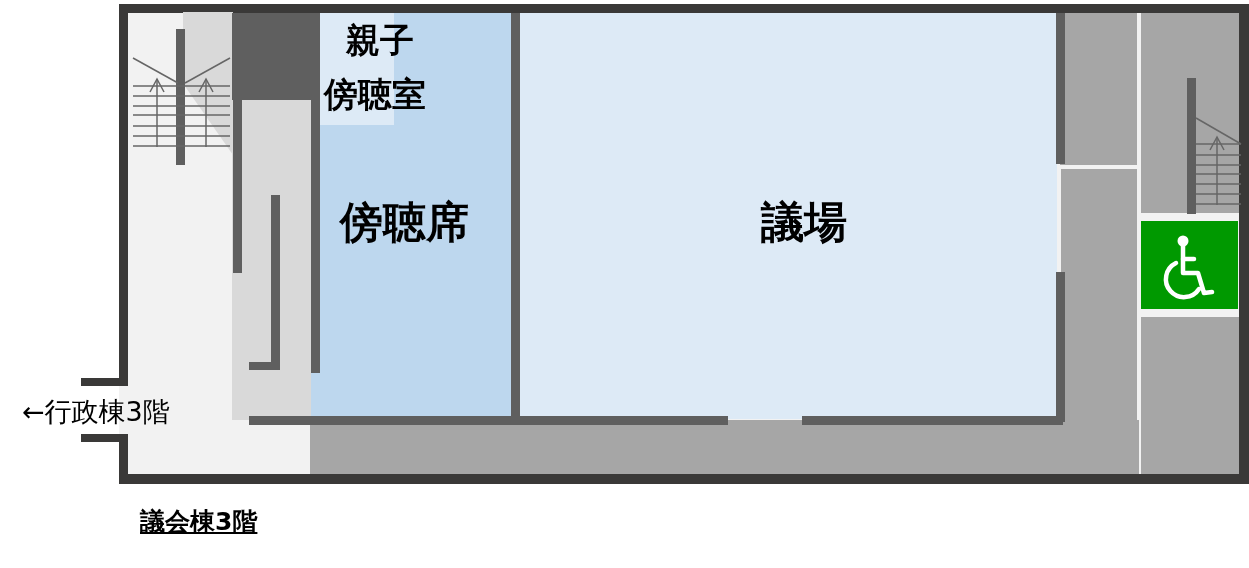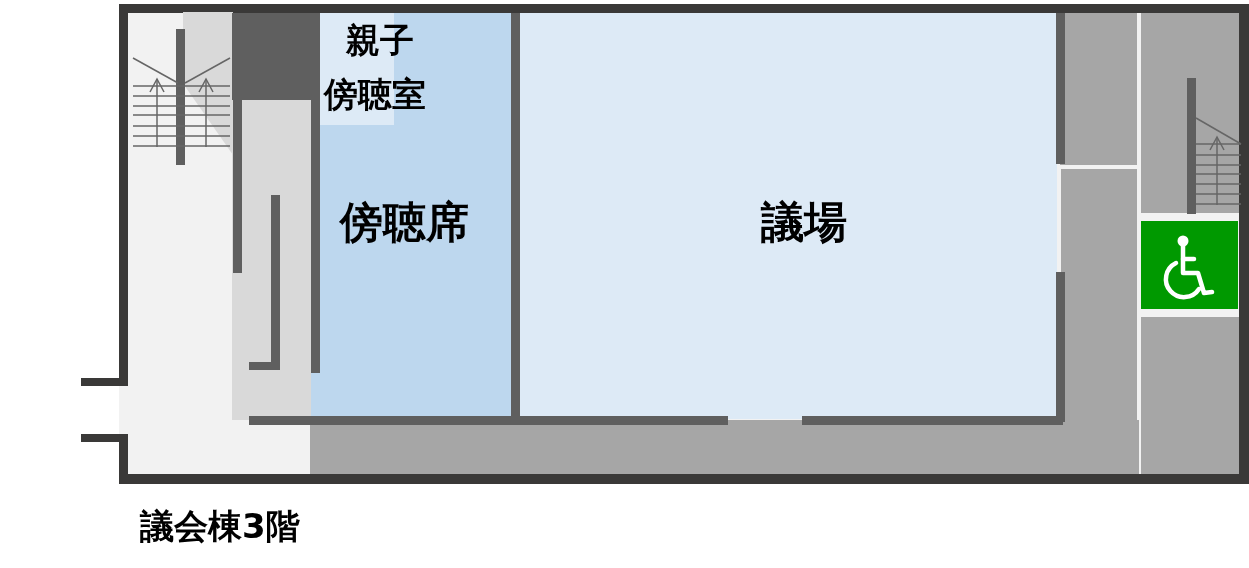--- a/index.html
+++ b/index.html
@@ -93,15 +93,16 @@
         <line x1="42" y1="38" x2="53" y2="38"></line>
         <path d="M35,42 A18,18 0 1 0 58,68"></path>
       </g>
     </svg>
   </div>
 
   <div class="label" style="left:346px;top:23px;font-size:34px;">親子</div>
   <div class="label" style="left:340px;top:201px;font-size:43px;">傍聴席</div>
   <div class="label" style="left:324px;top:77px;font-size:34px;">傍聴室</div>
   <div class="label" style="left:737px;top:201px;font-size:43px;margin-left:24px;">議場</div>
-  <div class="label" style="left:140px;top:509px;font-size:34px;">議会棟3階</div>
+  <div class="label" style="left:22px;top:398px;font-size:27px;font-weight:normal;">←行政棟3階</div>
+  <div class="label" style="left:140px;top:509px;font-size:25px;text-decoration:underline;">議会棟3階</div>
 
 </div>
 
 </body></html>

